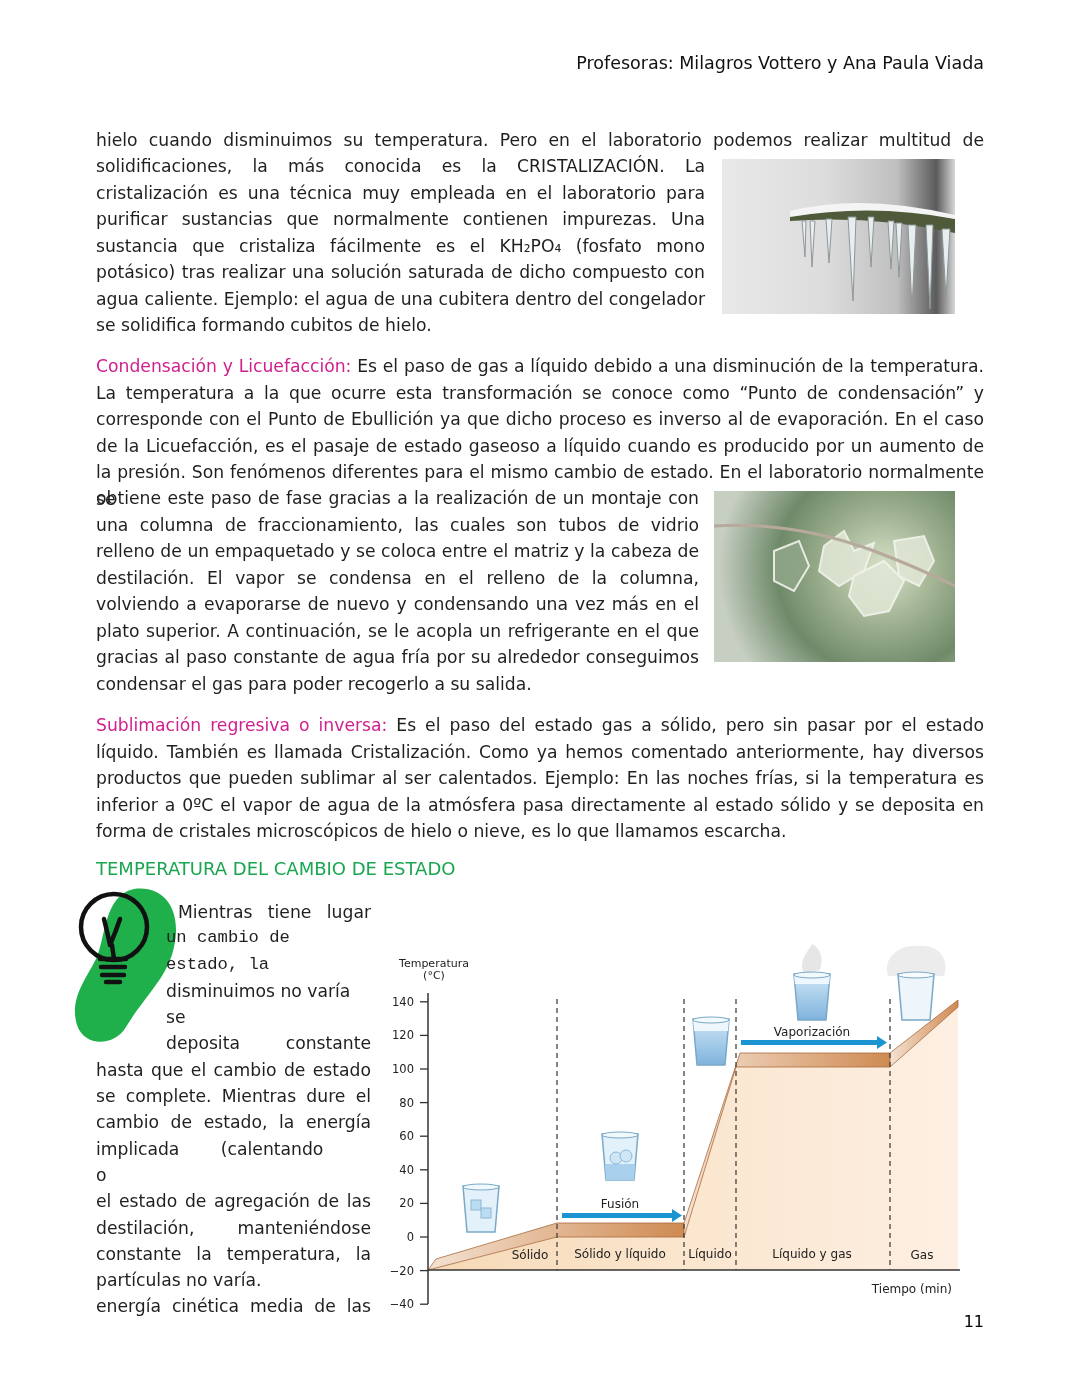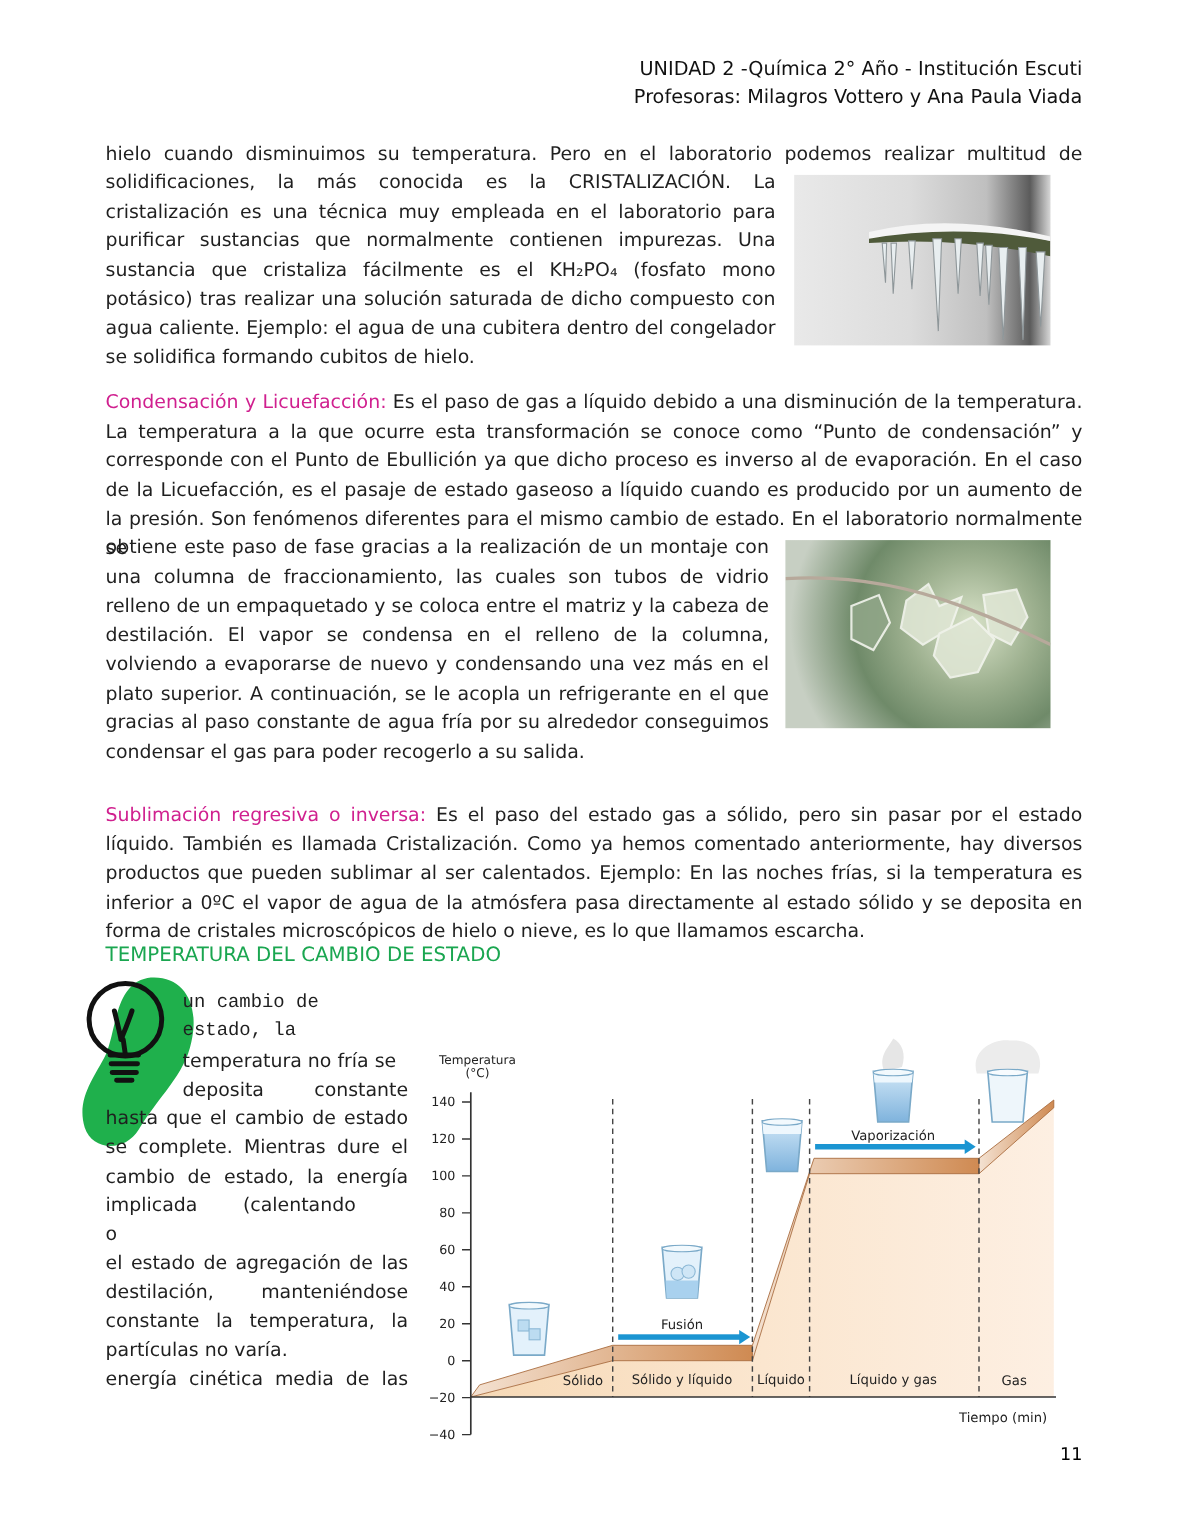--- a/index.html
+++ b/index.html
@@ -26,21 +26,20 @@
     background: radial-gradient(circle at 70% 45%, #d8e2c8 0%, #9db08f 30%, #6f8a69 55%, #c7cfc3 85%); }
   .page-number { position: absolute; right: 96px; top: 1312px; font-size: 16px; color: #000000; }
   .blob { position: absolute; left: 74px; top: 887px; }
   .chart { position: absolute; left: 380px; top: 941px; }
   .chart text { font-family: "DejaVu Sans", sans-serif; }
 </style>
 </head>
 <body>
 
 <div class="header">
-  <div>UNIDAD 2 -Química 2° Año - Institución Escuti</div>
   <div>Profesoras: Milagros Vottero y Ana Paula Viada</div>
 </div>
 
 <div class="p" style="top:127px; width:888px; text-align-last: justify;">hielo cuando disminuimos su temperatura. Pero en el laboratorio podemos realizar multitud de</div>
 <div class="p" style="top:153px; width:609px;">solidificaciones, la más conocida es la CRISTALIZACIÓN. La cristalización es una técnica muy empleada en el laboratorio para purificar sustancias que normalmente contienen impurezas. Una sustancia que cristaliza fácilmente es el KH₂PO₄ (fosfato mono potásico) tras realizar una solución saturada de dicho compuesto con agua caliente. Ejemplo: el agua de una cubitera dentro del congelador se solidifica formando cubitos de hielo.</div>
 <div class="photo photo-ice">
   <svg width="233" height="155" viewBox="0 0 233 155">
     <path d="M68 54 Q140 38 233 60 L233 74 Q150 56 68 62Z" fill="#4f5a3a"></path>
     <path d="M68 52 Q140 34 233 56 L233 60 Q150 44 68 58Z" fill="#f4f4f4"></path>
     <g fill="#e8eef0" stroke="#8e9699" stroke-width="1">
@@ -67,40 +66,41 @@
     <g fill="#dfe6d4" stroke="#f3f5ee" stroke-width="2" opacity="0.9">
       <path d="M110 55 L130 40 L140 60 L160 52 L150 80 L125 95 L105 80Z"></path>
       <path d="M140 85 L170 70 L190 90 L175 120 L150 125 L135 105Z"></path>
       <path d="M180 50 L210 45 L220 70 L205 95 L185 85Z"></path>
       <path d="M60 60 L85 50 L95 75 L80 100 L60 90Z" fill="#8fa587"></path>
     </g>
     <path d="M0 35 Q80 30 160 60 Q200 75 241 95" stroke="#b7a99b" stroke-width="3" fill="none"></path>
   </svg>
 </div>
 
-<div class="p" style="top:712px; width:888px;margin-top:16px;">
+<div class="p" style="top:712px; width:888px;">
   <span class="term">Sublimación regresiva o inversa:</span><span> Es el paso del estado gas a sólido, pero sin pasar por el estado líquido. También es llamada Cristalización. Como ya hemos comentado anteriormente, hay diversos productos que pueden sublimar al ser calentados. Ejemplo: En las noches frías, si la temperatura es inferior a 0ºC el vapor de agua de la atmósfera pasa directamente al estado sólido y se deposita en forma de cristales microscópicos de hielo o nieve, es lo que llamamos escarcha.</span>
 </div>
 
 <div class="section-title">TEMPERATURA DEL CAMBIO DE ESTADO</div>
 
 <div class="blob">
   <svg width="110" height="160" viewBox="0 0 110 160">
     <path d="M60 2 C92 -2 108 25 100 60 C94 90 70 110 52 140 C40 160 10 160 3 138 C-5 112 12 92 22 72 C32 50 30 8 60 2Z" fill="#1fb04c"></path>
     <g fill="none" stroke="#111" stroke-width="4.5" stroke-linecap="round">
       <circle cx="40" cy="40" r="33"></circle>
       <path d="M30 32 Q34 48 36 58 M36 58 Q42 44 46 32 M38 58 L40 72"></path>
       <path d="M26 72 L52 72 M27 80 L51 80 M28 88 L50 88 M32 95 L46 95"></path>
     </g>
   </svg>
 </div>
 
 <div style="position:absolute; left:96px; top:899px; width:275px; font-size:17.2px; line-height:26.3px; color:#1f1f1f;">
+  <div style="padding-left:82px; text-align:justify; text-align-last:justify;">Mientras tiene lugar</div>
   <div style="padding-left:70px;font-family:Liberation Mono, monospace;">un cambio de estado, la</div>
-  <div style="padding-left:70px;">temperatura no fría se</div>
+  <div style="padding-left:70px;">disminuimos no varía se</div>
   <div style="padding-left:70px; text-align:justify; text-align-last:justify;">deposita constante</div>
   <div style="text-align-last:justify;">hasta que el cambio de estado</div>
   <div style="text-align-last:justify;">se complete. Mientras dure el</div>
   <div style="text-align-last:justify;">cambio de estado, la energía</div>
   <div style="text-align-last:justify; word-spacing:36px;">implicada (calentando o</div>
   <div style="text-align-last:justify;">el estado de agregación de las</div>
   <div style="text-align-last:justify;">destilación, manteniéndose</div>
   <div style="text-align-last:justify;">constante la temperatura, la</div>
   <div>partículas no varía.</div>
   <div style="text-align-last:justify;">energía cinética media de las</div>

